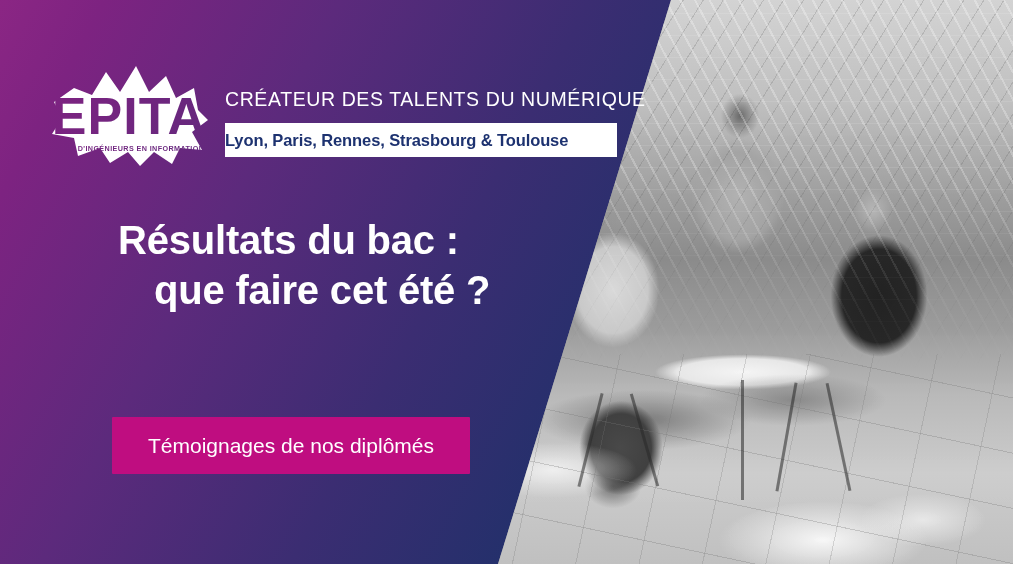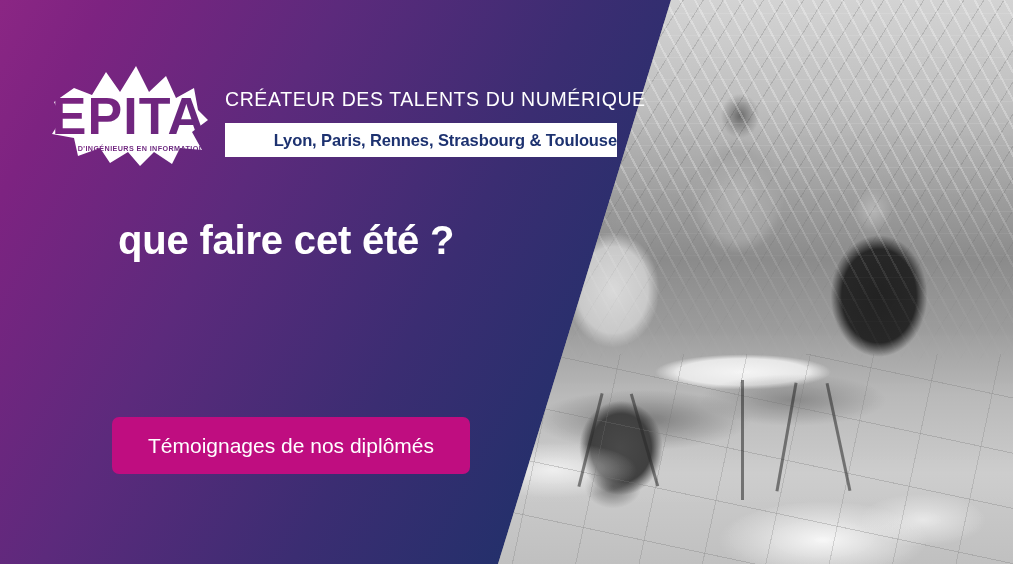--- a/index.html
+++ b/index.html
@@ -71,37 +71,37 @@
   
   .logo{position:absolute;left:48px;top:62px;width:162px;height:110px;}
   .logo svg{width:100%;height:100%;display:block;}
   .tagline{
     position:absolute;left:225px;top:88px;
     color:#ffffff;font-size:19.5px;font-weight:normal;letter-spacing:.6px;
     white-space:nowrap;
   }
   .cities-box{
     position:absolute;left:225px;top:123px;width:392px;height:34px;
-    background:#ffffff;display:flex;align-items:center;justify-content:flex-end;
+    background:#ffffff;display:flex;align-items:center;justify-content:flex-start;
   }
   .cities-box span{
     color:#1d3270;font-size:16.5px;font-weight:bold;letter-spacing:-.1px;white-space:nowrap;
   }
   .headline{
     position:absolute;left:118px;top:215px;width:520px;
     color:#ffffff;font-size:40px;font-weight:bold;line-height:1.25;letter-spacing:-.2px;
   }
-  .headline .l2{display:block;}
+  .headline .l2{display:block;margin-left:36px;}
   .subcopy{
     position:absolute;left:66px;top:318px;width:530px;
     color:#ffffff;font-size:19.5px;font-weight:400;line-height:1.48;text-align:center;
   }
   .cta{
     position:absolute;left:112px;top:417px;width:358px;height:57px;
-    background:#bf0d80;border:none;border-radius:7px;cursor:pointer;
+    background:#bf0d80;border:none;border-radius:1px;cursor:pointer;
     color:#ffffff;font-size:21px;font-family:"Liberation Sans", sans-serif;
     display:flex;align-items:center;justify-content:center;
     padding:0;
   }
 </style>
 </head>
 <body>
 
 <div class="banner">
 
@@ -131,20 +131,21 @@
       </svg>
     </div>
 
     <div class="tagline">CRÉATEUR DES TALENTS DU NUMÉRIQUE</div>
 
     <div class="cities-box">
       <span>Lyon, Paris, Rennes, Strasbourg &amp; Toulouse</span>
     </div>
 
     <div class="headline">
+      <span class="l1">Résultats du bac :</span>
       <span class="l2">que faire cet été ?</span>
     </div>
 
 
     <button class="cta">Témoignages de nos diplômés</button>
 
   </div>
 </div>
 
 </body></html>

